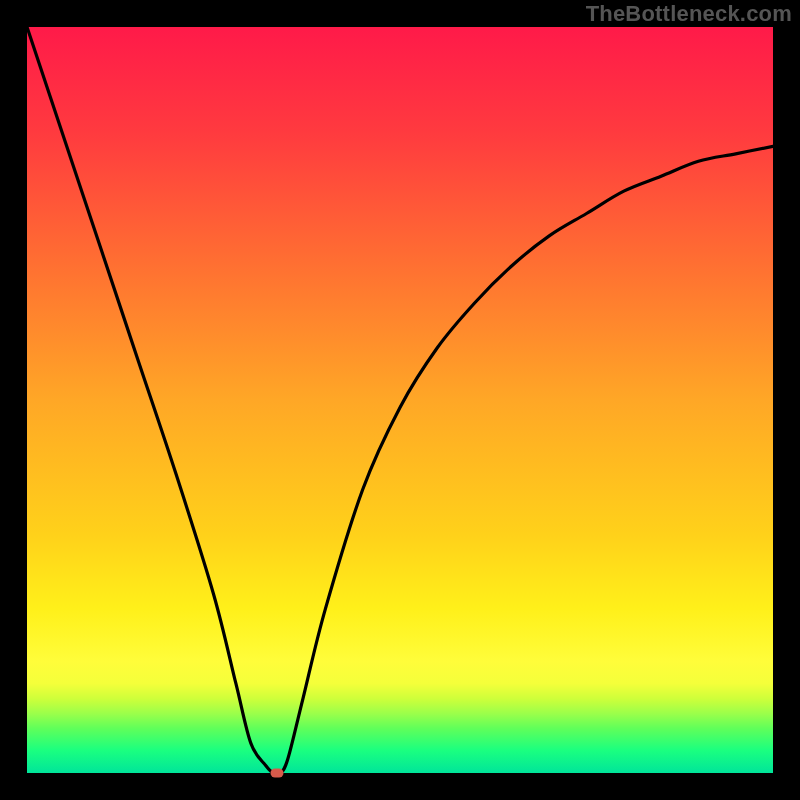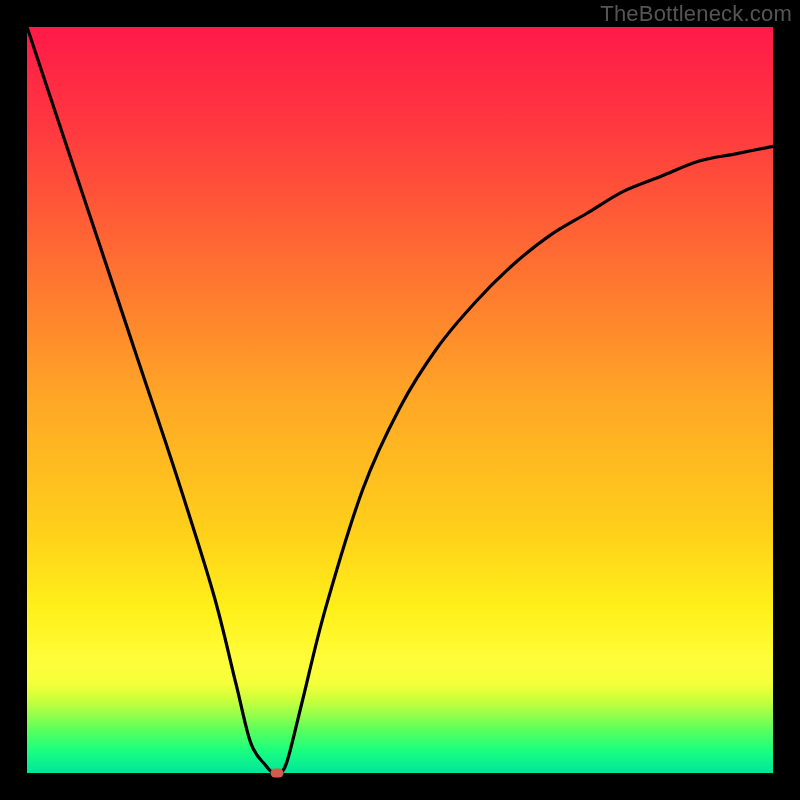--- a/index.html
+++ b/index.html
@@ -16,21 +16,21 @@
     width: 800px;
     height: 800px;
     background: #000000;
   }
   .watermark {
     position: absolute;
     top: 1px;
     right: 8px;
     color: #555555;
     font-size: 22px;
-    font-weight: 400;
+    font-weight: 700;
     letter-spacing: 0.2px;
     user-select: none;
   }
   .plot-area {
     position: absolute;
     left: 27px;
     top: 27px;
     width: 746px;
     height: 746px;
     

